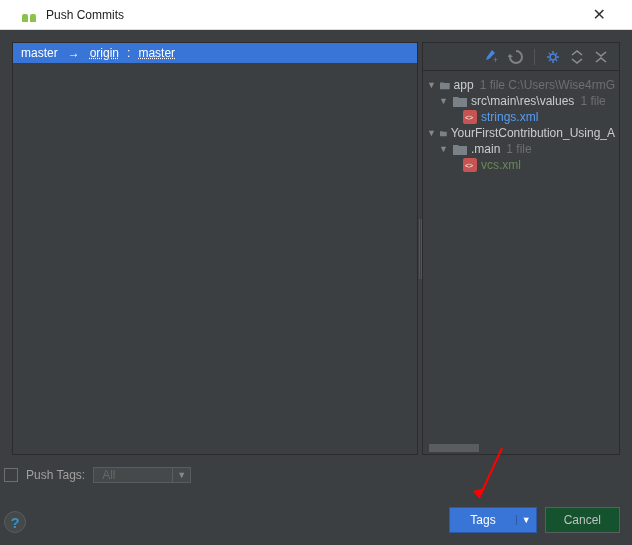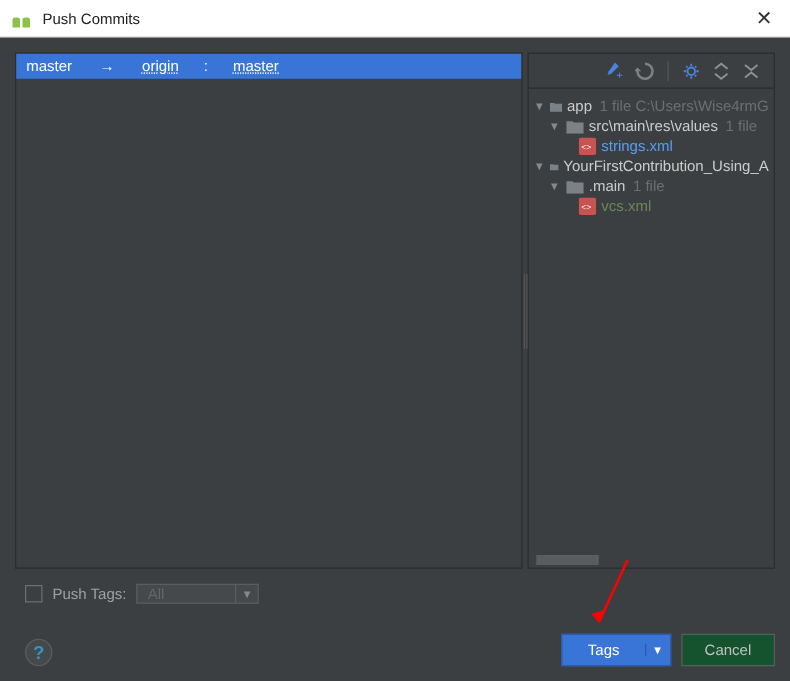--- a/index.html
+++ b/index.html
@@ -1,26 +1,26 @@
 <!DOCTYPE html>
 <html><head>
   <meta charset="utf-8">
   <style>
     * { margin: 0; padding: 0; box-sizing: border-box; font-family: "Segoe UI", Tahoma, sans-serif; }
     body { width: 632px; height: 545px; background: #fff; overflow: hidden; position: relative; }
-    .titlebar { height: 30px; background: #fff; display: flex; align-items: center; padding: 0 8px; border-bottom: 1px solid #ddd; }
+    .titlebar { height: 30px; background: #fff; display: flex; align-items: center; padding: 0 20px; border-bottom: 1px solid #ddd; }
     .titlebar .logo { width: 18px; height: 14px; margin-right: 8px; position: relative; }
     .titlebar .logo::before, .titlebar .logo::after { content:""; position:absolute; top:6px; width:6px; height:8px; background:#8bc34a; border-radius:2px 2px 0 0; }
     .titlebar .logo::before { left:2px; } .titlebar .logo::after { right:2px; }
     .titlebar .title { font-size: 12px; color: #222; flex:1; }
     .titlebar .close { font-size: 16px; color:#333; padding:0 6px; cursor:pointer; }
     .content { position:absolute; top:30px; left:0; right:0; bottom:0; background:#3c3f41; }
     .panels { display:flex; position:absolute; top:12px; left:12px; right:12px; bottom:90px; }
     .left-panel { flex: 1; background:#3c3f41; border:1px solid #2b2b2b; display:flex; flex-direction:column; min-width: 0; }
-    .commit-row { background:#3875d7; color:#fff; font-size:12px; padding:3px 8px; display:flex; align-items:center; gap:20px; }
+    .commit-row { background:#3875d7; color:#fff; font-size:12px; padding:3px 8px; display:flex; align-items:center; gap:8px; }
     .commit-row .arrow { margin:0 2px; }
     .commit-row .origin, .commit-row .master2 { text-decoration: underline dotted; }
     .commit-msg { color:#a9b7c6; font-size:12px; padding:6px 8px 6px 60px; }
     .divider { width:4px; cursor:col-resize; position:relative; }
     .divider::before { content:""; position:absolute; left:1px; top:50%; width:1px; height:60px; background:#555; box-shadow:2px 0 #555; transform:translateY(-50%); }
     .right-panel { width:198px; background:#3c3f41; border:1px solid #2b2b2b; display:flex; flex-direction:column; overflow:hidden; }
     .toolbar { height:28px; display:flex; align-items:center; justify-content:flex-end; gap:8px; padding:0 10px; border-bottom:1px solid #2b2b2b; }
     .toolbar svg { width:16px; height:16px; opacity:0.9; cursor:pointer; }
     .tool-sep { width:1px; height:16px; background:#555; margin:0 2px; }
     .tree { padding:6px 4px; font-size:12px; color:#a9b7c6; overflow:hidden; flex:1; }
@@ -28,21 +28,21 @@
     .tree-row .caret { width:10px; display:inline-block; color:#888; font-size:9px; cursor:pointer; }
     .tree-row .folder { width:14px; height:11px; display:inline-block; }
     .tree-row .label { color:#ccc; }
     .tree-row .meta { color:#6e6e6e; margin-left:2px; }
     .tree-row .file-blue { color:#589df6; }
     .tree-row .file-green { color:#6a8759; }
     .file-icon { width:14px; height:14px; display:inline-block; }
     .pad-1 { padding-left:12px; } .pad-3 { padding-left:36px; }
     .scroll-stub { height:10px; background:#3c3f41; }
     .scroll-thumb { width:50px; height:8px; background:#5a5d5f; margin-left:6px; }
-    .bottom { position:absolute; left:20px; right:12px; bottom:12px; height:70px; }
+    .bottom { position:absolute; left:4px; right:12px; bottom:12px; height:70px; }
     .tags-row { display:flex; align-items:center; gap:8px; margin-top:4px; }
     .checkbox { width:14px; height:14px; border:1px solid #6e6e6e; background:#3c3f41; cursor:pointer; }
     .tags-label { color:#a0a0a0; font-size:12px; }
     .combo { display:flex; align-items:center; border:1px solid #5a5d5f; height:16px; background:#45494a; }
     .combo .val { color:#666; font-size:12px; padding:0 8px; width:78px; }
     .combo .dd { width:18px; height:100%; border-left:1px solid #5a5d5f; display:flex; align-items:center; justify-content:center; cursor:pointer; color:#888; font-size:9px; }
     .help { position:absolute; left:0; bottom:0; width:22px; height:22px; border-radius:50%; background:#45494a; color:#3592c4; font-size:15px; font-weight:bold; display:flex; align-items:center; justify-content:center; border:1px solid #5a5d5f; cursor:pointer; }
     .buttons { position:absolute; right:0; bottom:0; display:flex; gap:8px; }
     .btn { height:26px; font-size:12px; display:flex; align-items:center; justify-content:center; cursor:pointer; }
     .btn-push { background:#3875d7; color:#fff; border:1px solid #2a5aa8; display:flex; }

